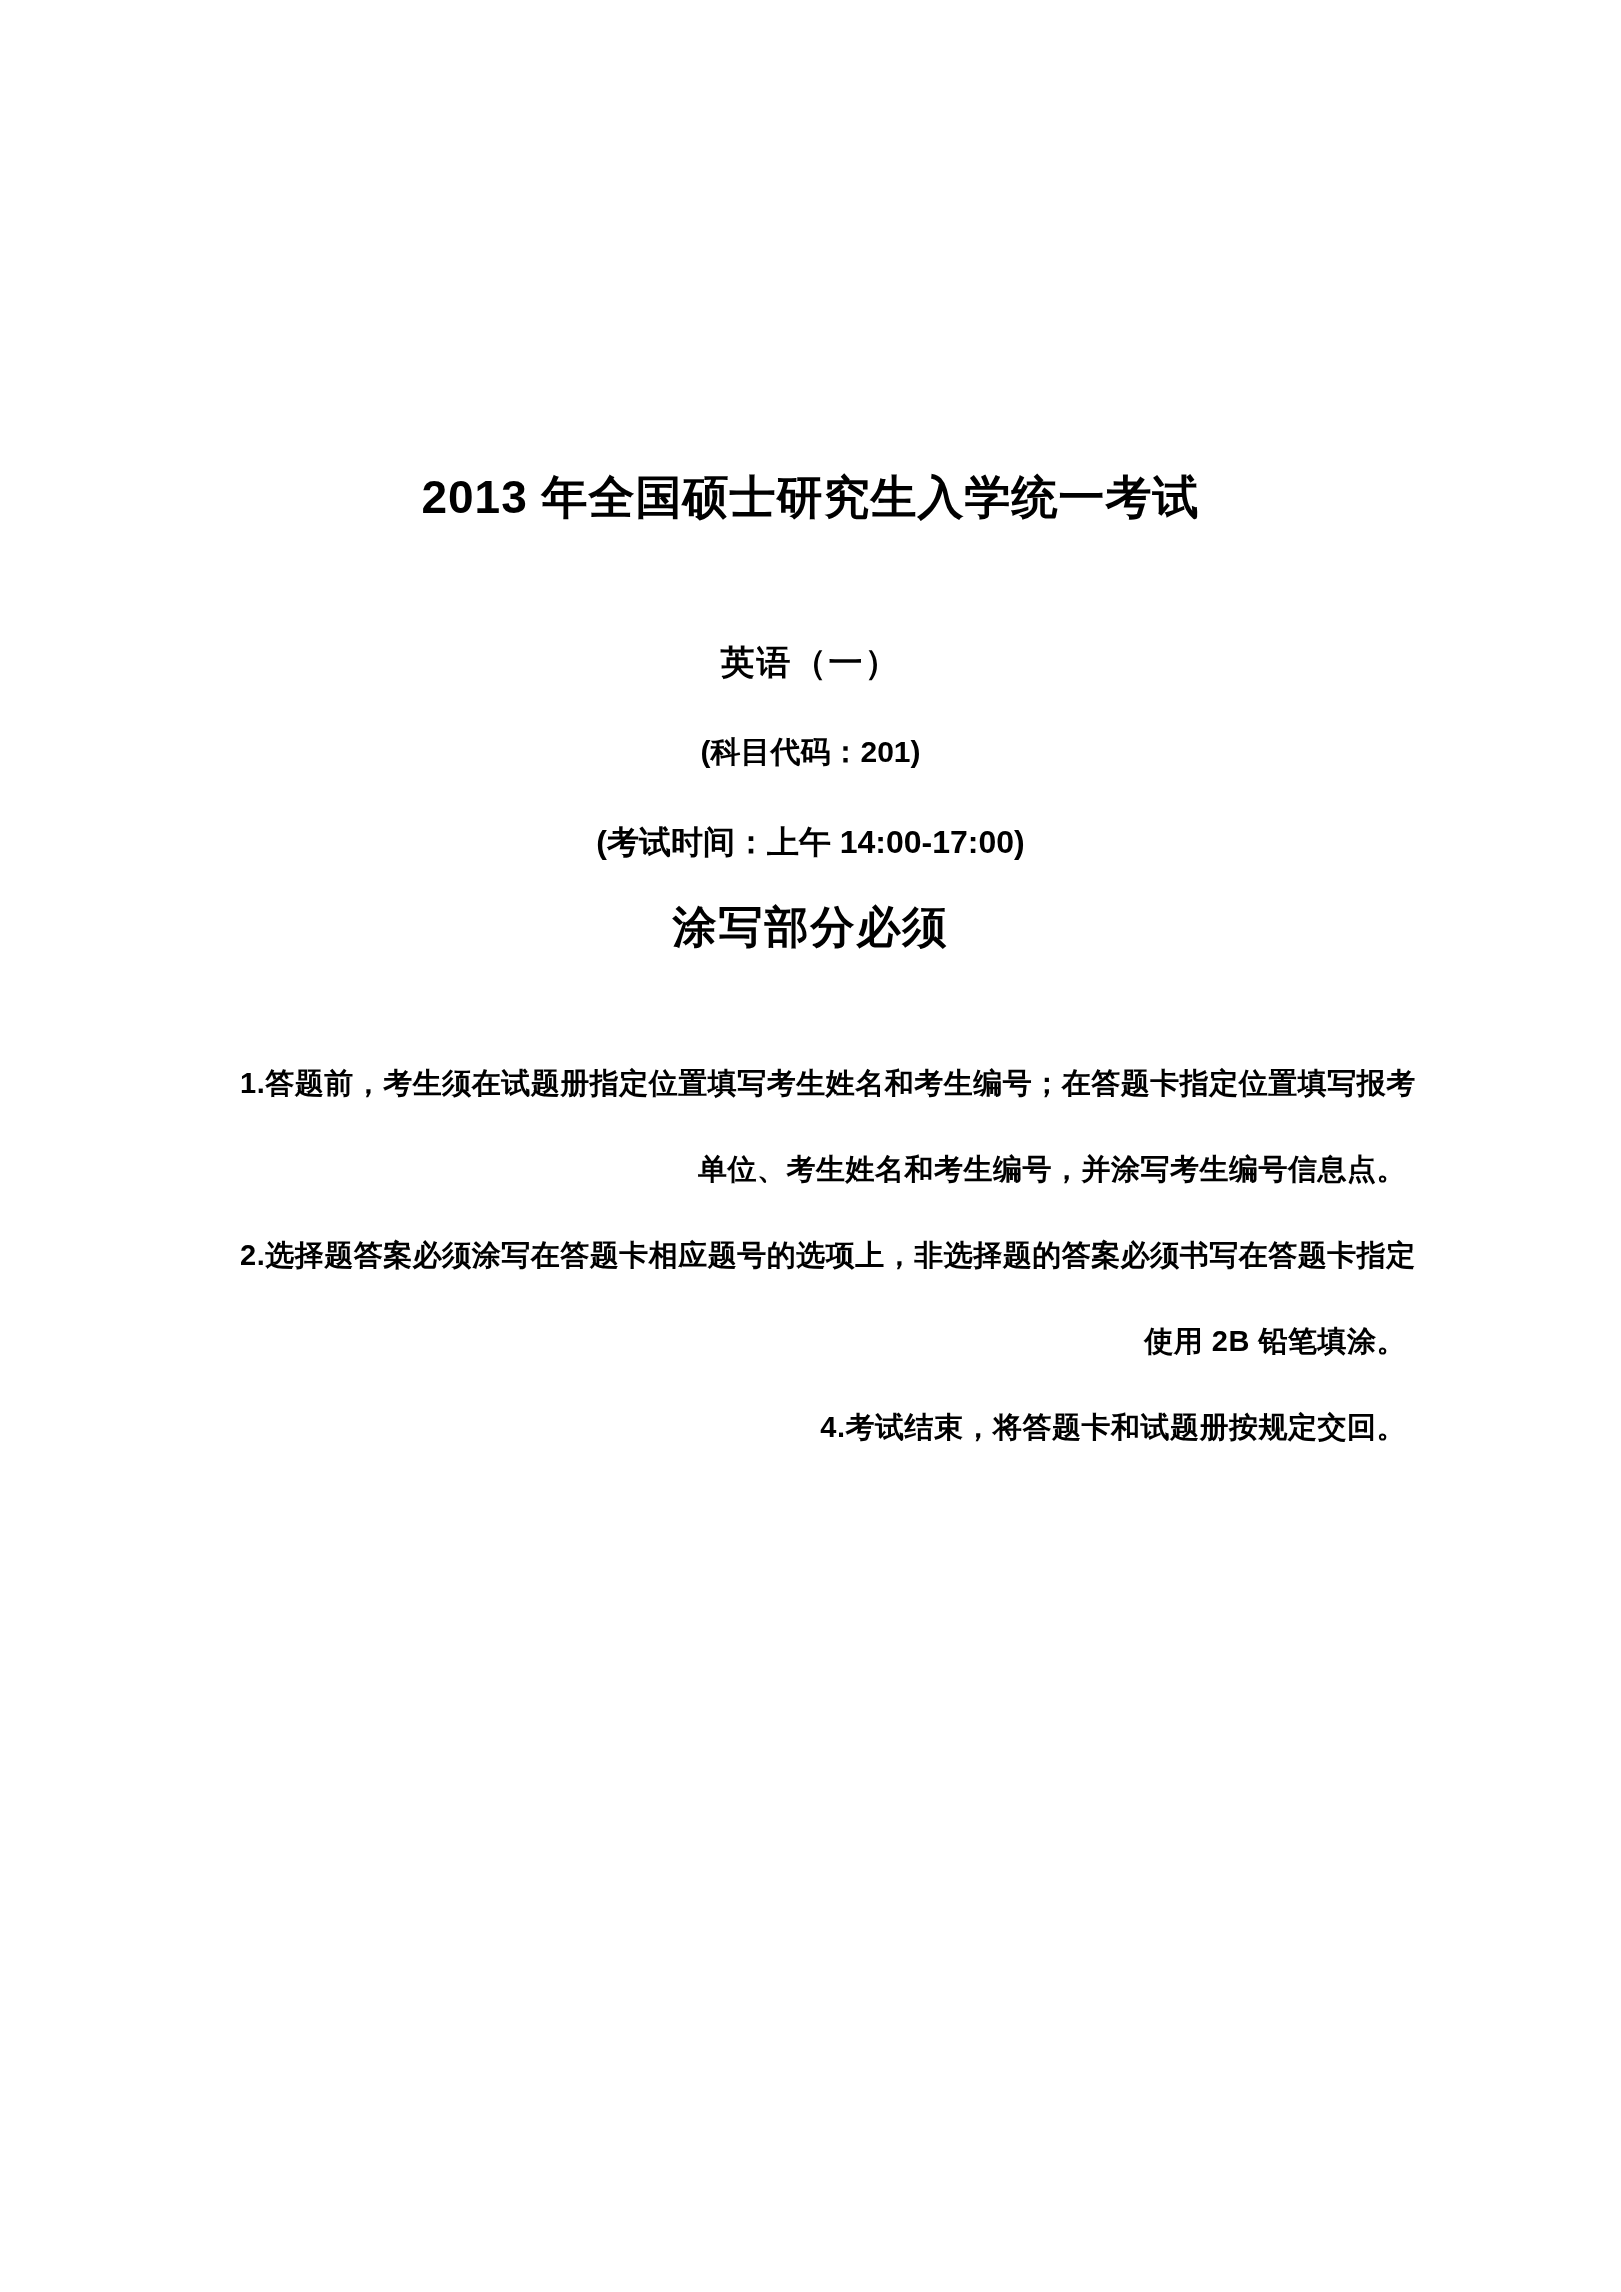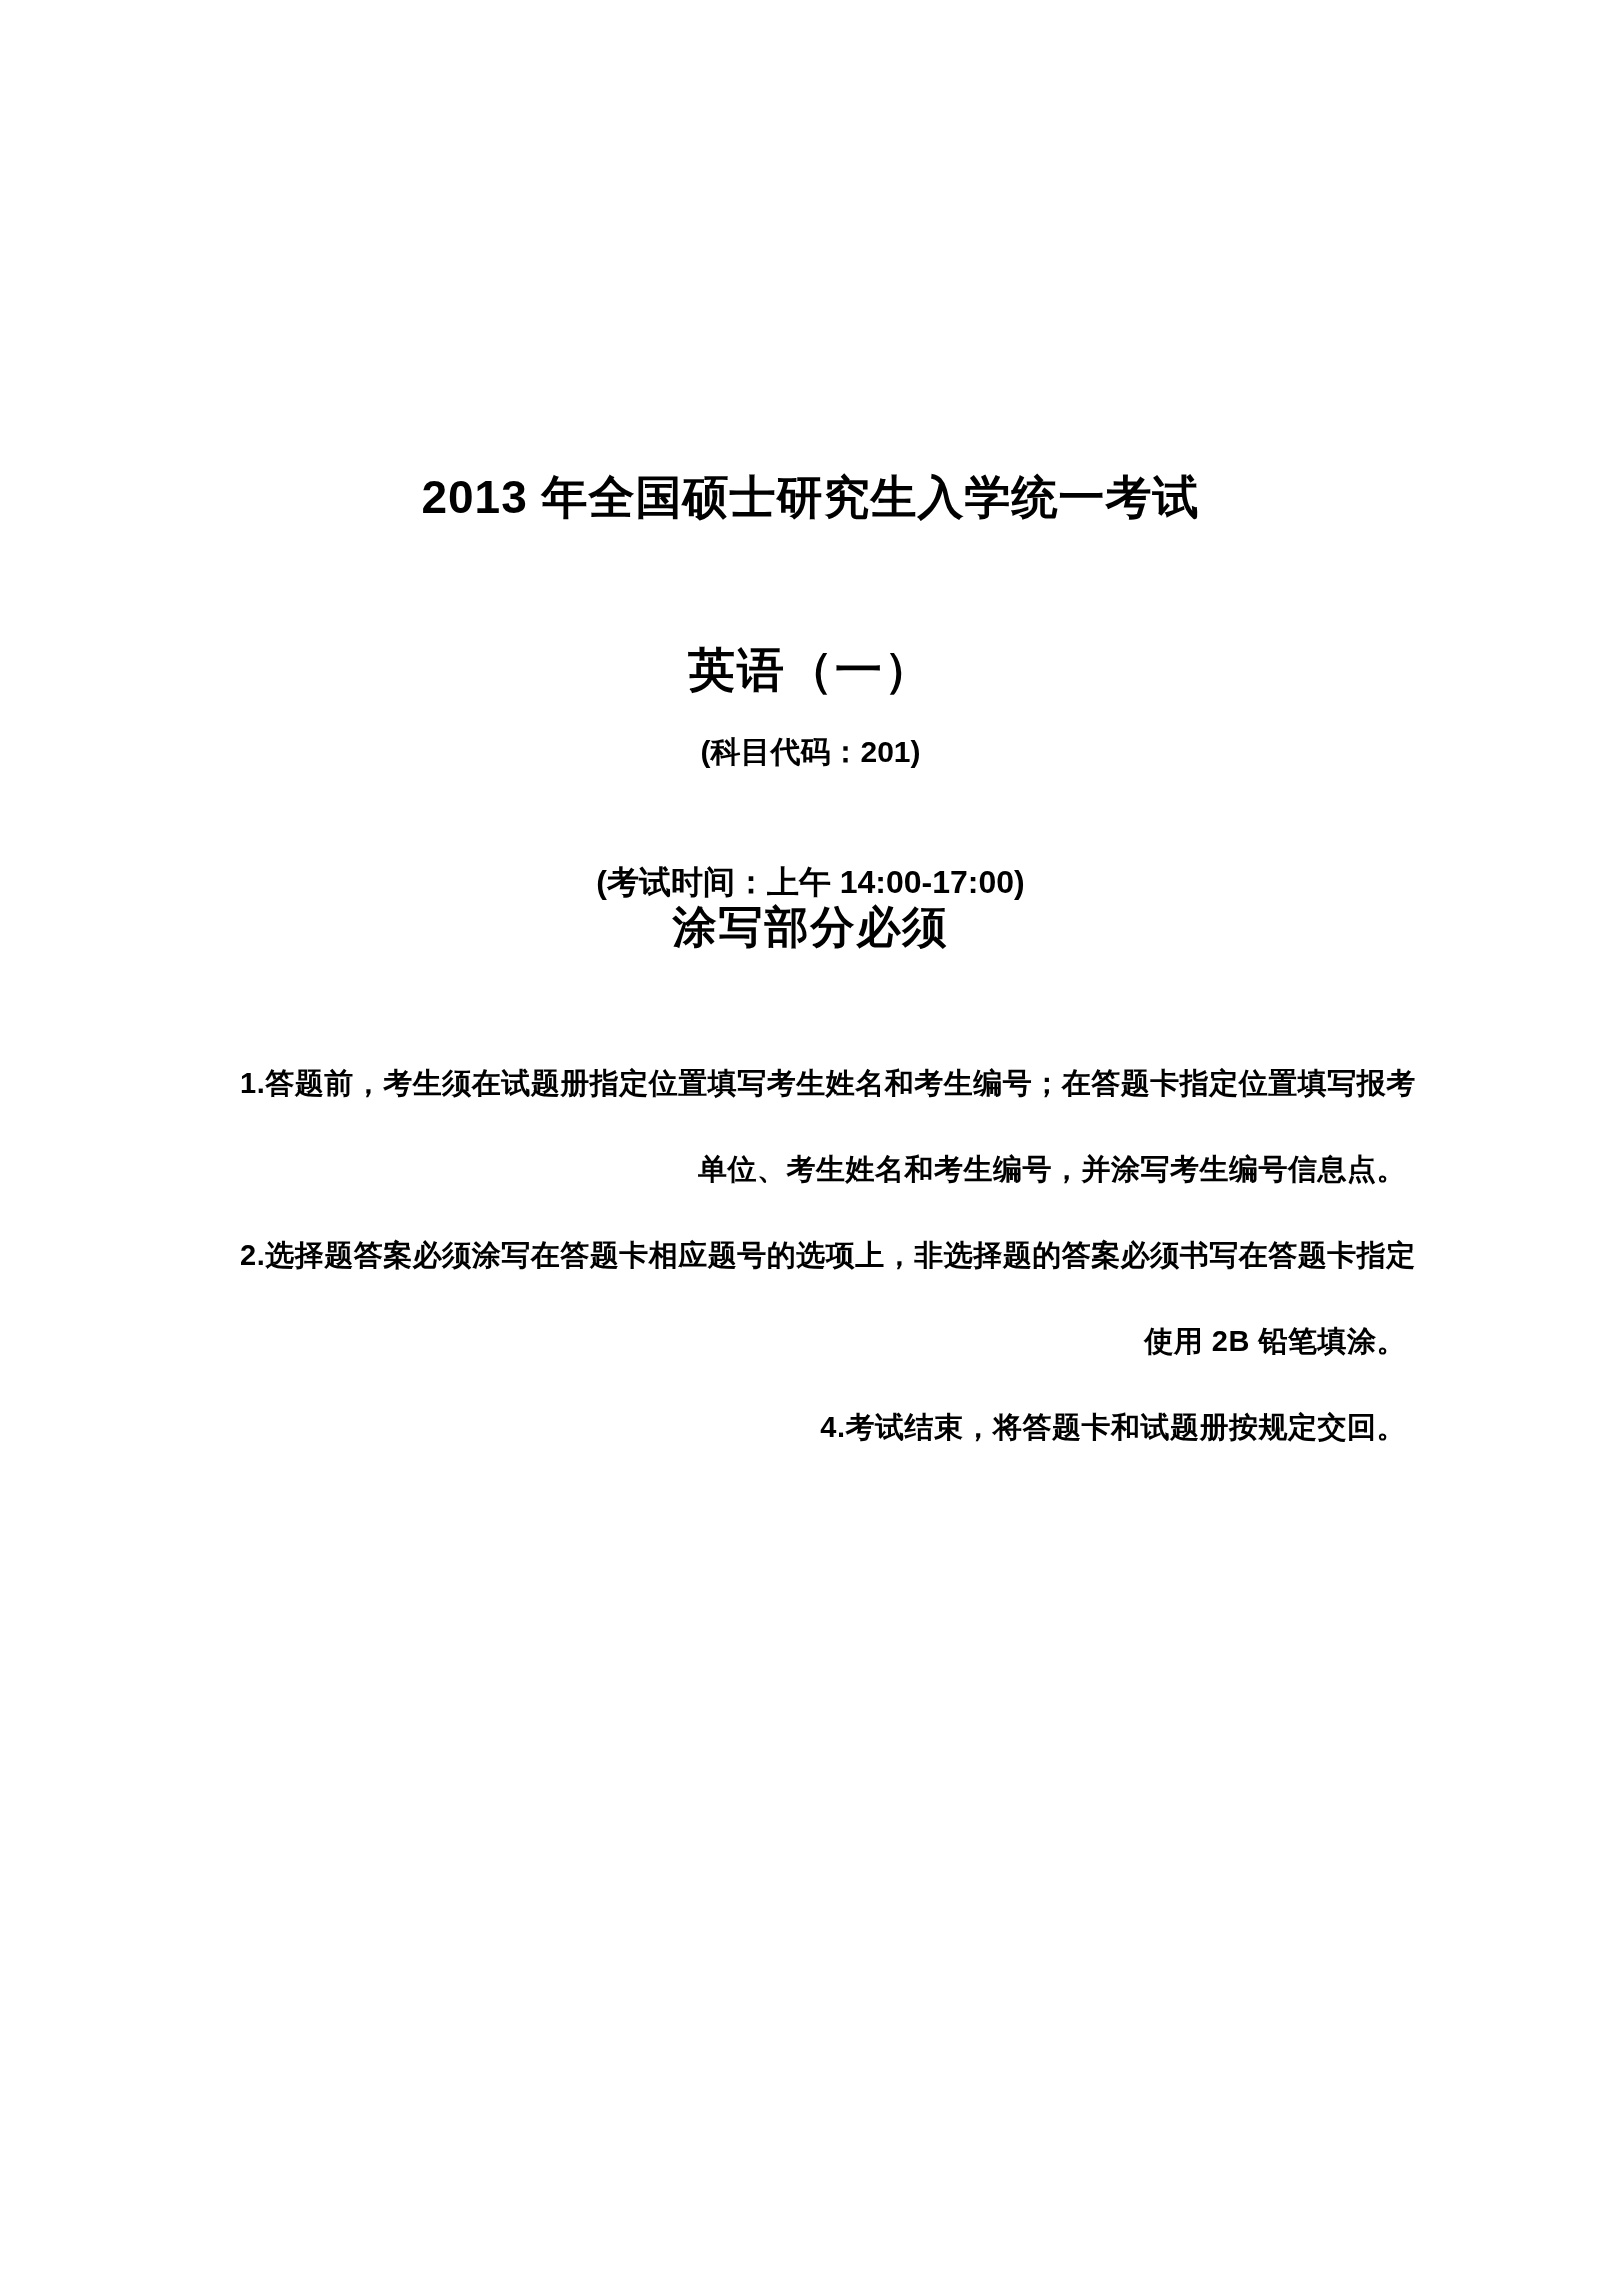--- a/index.html
+++ b/index.html
@@ -26,31 +26,30 @@
     line-height: 1.15;
     white-space: nowrap;
   }
   .title {
     top: 471px;
     font-size: 46px;
     letter-spacing: 1px;
   }
   .subject {
     top: 643px;
-    font-size: 47px;
+    font-size: 34px;
     letter-spacing: 2px;
   }
   .code {
     top: 735px;
     font-size: 30px;
   }
   .time {
     top: 824px;
     font-size: 32px;
-    margin-top: 40px;
   }
   .notice-heading {
     top: 902px;
     font-size: 44px;
     letter-spacing: 2px;
   }
   .notice-body {
     position: absolute;
     left: 240px;
     top: 1040px;

